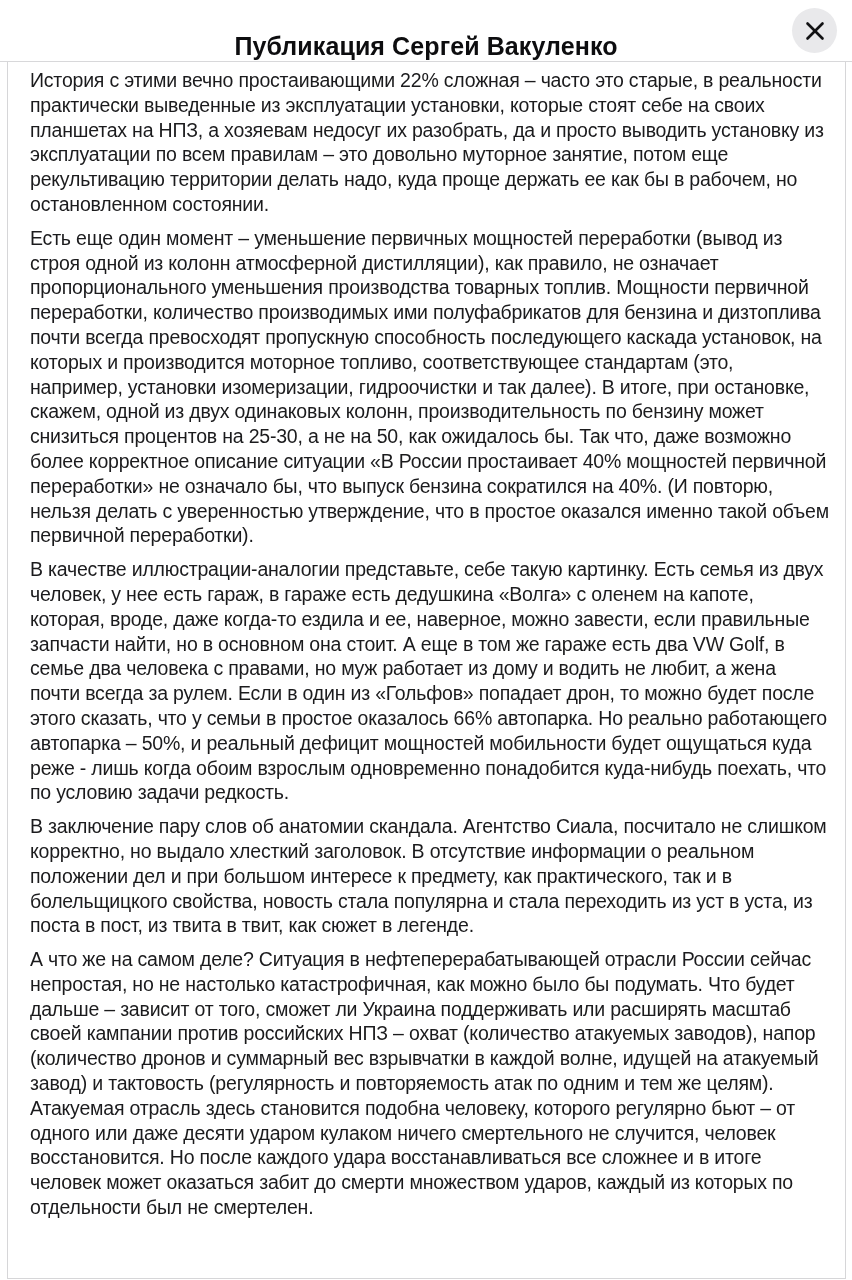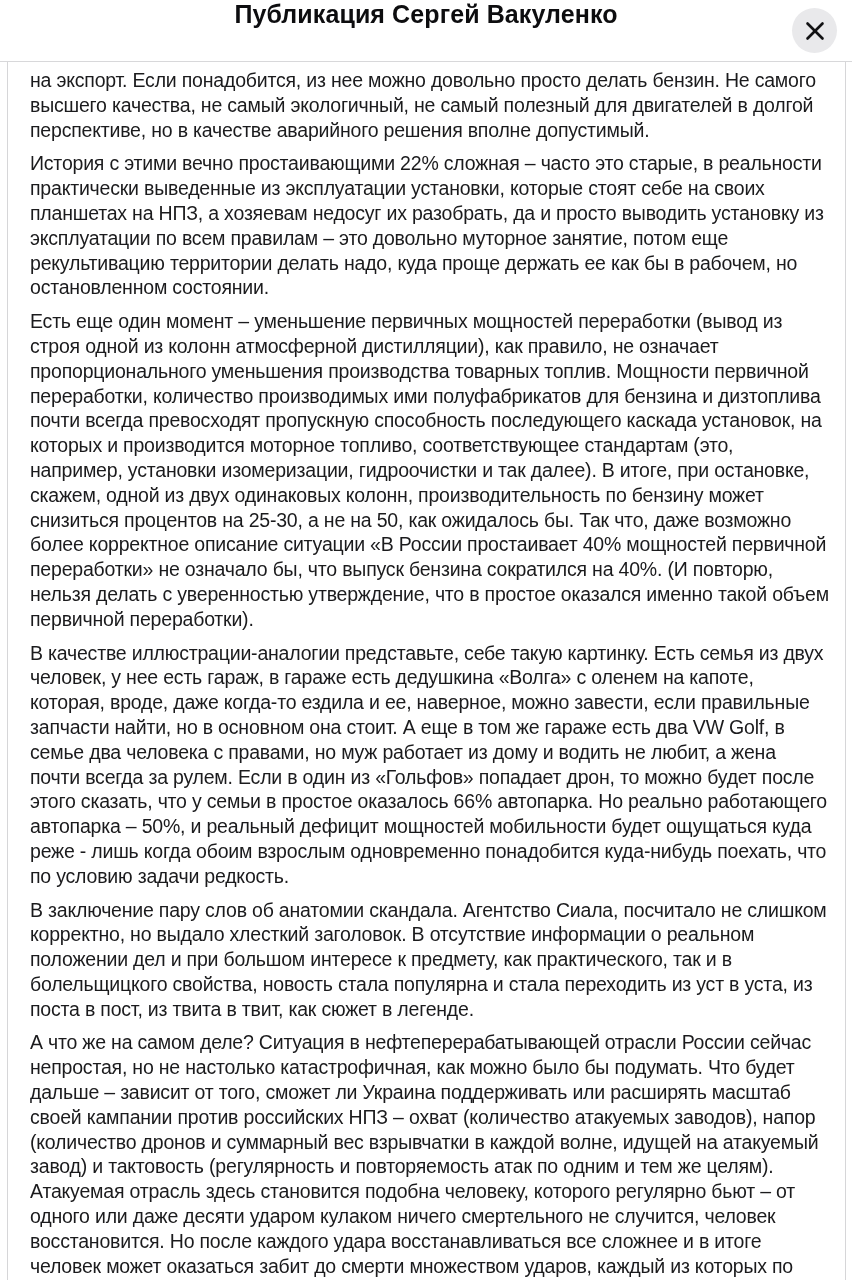--- a/index.html
+++ b/index.html
@@ -14,21 +14,21 @@
     width: 852px; height: 1280px;
     background: #ffffff;
     overflow: hidden;
   }
   .modal-header {
     position: relative;
     height: 62px;
     background: #ffffff;
     border-bottom: 1px solid #d8d8da;
     display: flex;
-    align-items: flex-start;
+    align-items: flex-end;
     justify-content: center;
   }
   .modal-title {
     margin: 0;
     font-size: 25px;
     font-weight: 700;
     color: #0d0d0f;
     letter-spacing: 0.1px;
   }
   .close-btn {
@@ -73,21 +73,20 @@
     <h1 class="modal-title">Публикация Сергей Вакуленко</h1>
     <button class="close-btn">
       <svg width="22" height="22" viewBox="0 0 22 22" xmlns="http://www.w3.org/2000/svg">
         <line x1="3.5" y1="3.5" x2="18.5" y2="18.5" stroke="#121214" stroke-width="2.6" stroke-linecap="round"></line>
         <line x1="18.5" y1="3.5" x2="3.5" y2="18.5" stroke="#121214" stroke-width="2.6" stroke-linecap="round"></line>
       </svg>
     </button>
   </header>
 
   <main class="article-body">
-    <p>на экспорт. Если понадобится, из нее можно довольно просто делать бензин. Не самого высшего качества, не самый экологичный, не самый полезный для двигателей в долгой перспективе, но в качестве аварийного решения вполне допустимый.</p>
     <p>История с этими вечно простаивающими 22% сложная – часто это старые, в реальности практически выведенные из эксплуатации установки, которые стоят себе на своих планшетах на НПЗ, а хозяевам недосуг их разобрать, да и просто выводить установку из эксплуатации по всем правилам – это довольно муторное занятие, потом еще рекультивацию территории делать надо, куда проще держать ее как бы в рабочем, но остановленном состоянии.</p>
     <p>Есть еще один момент – уменьшение первичных мощностей переработки (вывод из строя одной из колонн атмосферной дистилляции), как правило, не означает пропорционального уменьшения производства товарных топлив. Мощности первичной переработки, количество производимых ими полуфабрикатов для бензина и дизтоплива почти всегда превосходят пропускную способность последующего каскада установок, на которых и производится моторное топливо, соответствующее стандартам (это, например, установки изомеризации, гидроочистки и так далее). В итоге, при остановке, скажем, одной из двух одинаковых колонн, производительность по бензину может снизиться процентов на 25-30, а не на 50, как ожидалось бы. Так что, даже возможно более корректное описание ситуации «В России простаивает 40% мощностей первичной переработки» не означало бы, что выпуск бензина сократился на 40%. (И повторю,  нельзя делать с уверенностью утверждение, что в простое оказался именно такой объем первичной переработки).</p>
     <p>В качестве иллюстрации-аналогии представьте, себе такую картинку. Есть семья из двух человек, у нее есть гараж, в гараже есть дедушкина «Волга» с оленем на капоте, которая, вроде, даже когда-то ездила и ее, наверное, можно завести, если правильные запчасти найти, но в основном она стоит. А еще в том же гараже есть два VW Golf, в семье два человека с правами, но муж работает из дому и водить не любит, а жена почти всегда за рулем. Если в один из «Гольфов» попадает дрон, то можно будет после этого сказать, что у семьи в простое оказалось 66% автопарка. Но реально работающего автопарка – 50%, и реальный дефицит мощностей мобильности будет ощущаться куда реже - лишь  когда обоим взрослым одновременно понадобится куда-нибудь поехать, что по условию задачи редкость.</p>
     <p>В заключение пару слов об анатомии скандала. Агентство Сиала, посчитало не слишком корректно, но выдало хлесткий заголовок. В отсутствие информации о реальном положении дел и при большом интересе к предмету, как практического, так и в болельщицкого свойства, новость стала популярна и стала переходить из уст в уста, из поста в пост, из твита в твит, как сюжет в легенде.</p>
     <p>А что же на самом деле? Ситуация в нефтеперерабатывающей отрасли России сейчас непростая, но не настолько катастрофичная, как можно было бы подумать. Что будет дальше – зависит от того, сможет ли Украина поддерживать или расширять масштаб своей кампании против российских НПЗ – охват (количество атакуемых заводов), напор (количество дронов и суммарный вес взрывчатки в каждой волне, идущей на атакуемый завод) и тактовость (регулярность и повторяемость атак по одним и тем же целям). Атакуемая отрасль здесь становится подобна человеку, которого регулярно бьют – от одного или даже десяти ударом кулаком ничего смертельного не случится, человек восстановится. Но после каждого удара восстанавливаться все сложнее и в итоге человек может оказаться забит до смерти множеством ударов, каждый из которых по отдельности был не смертелен.</p>
   </main>
 
 </div>
 
 </body></html>

